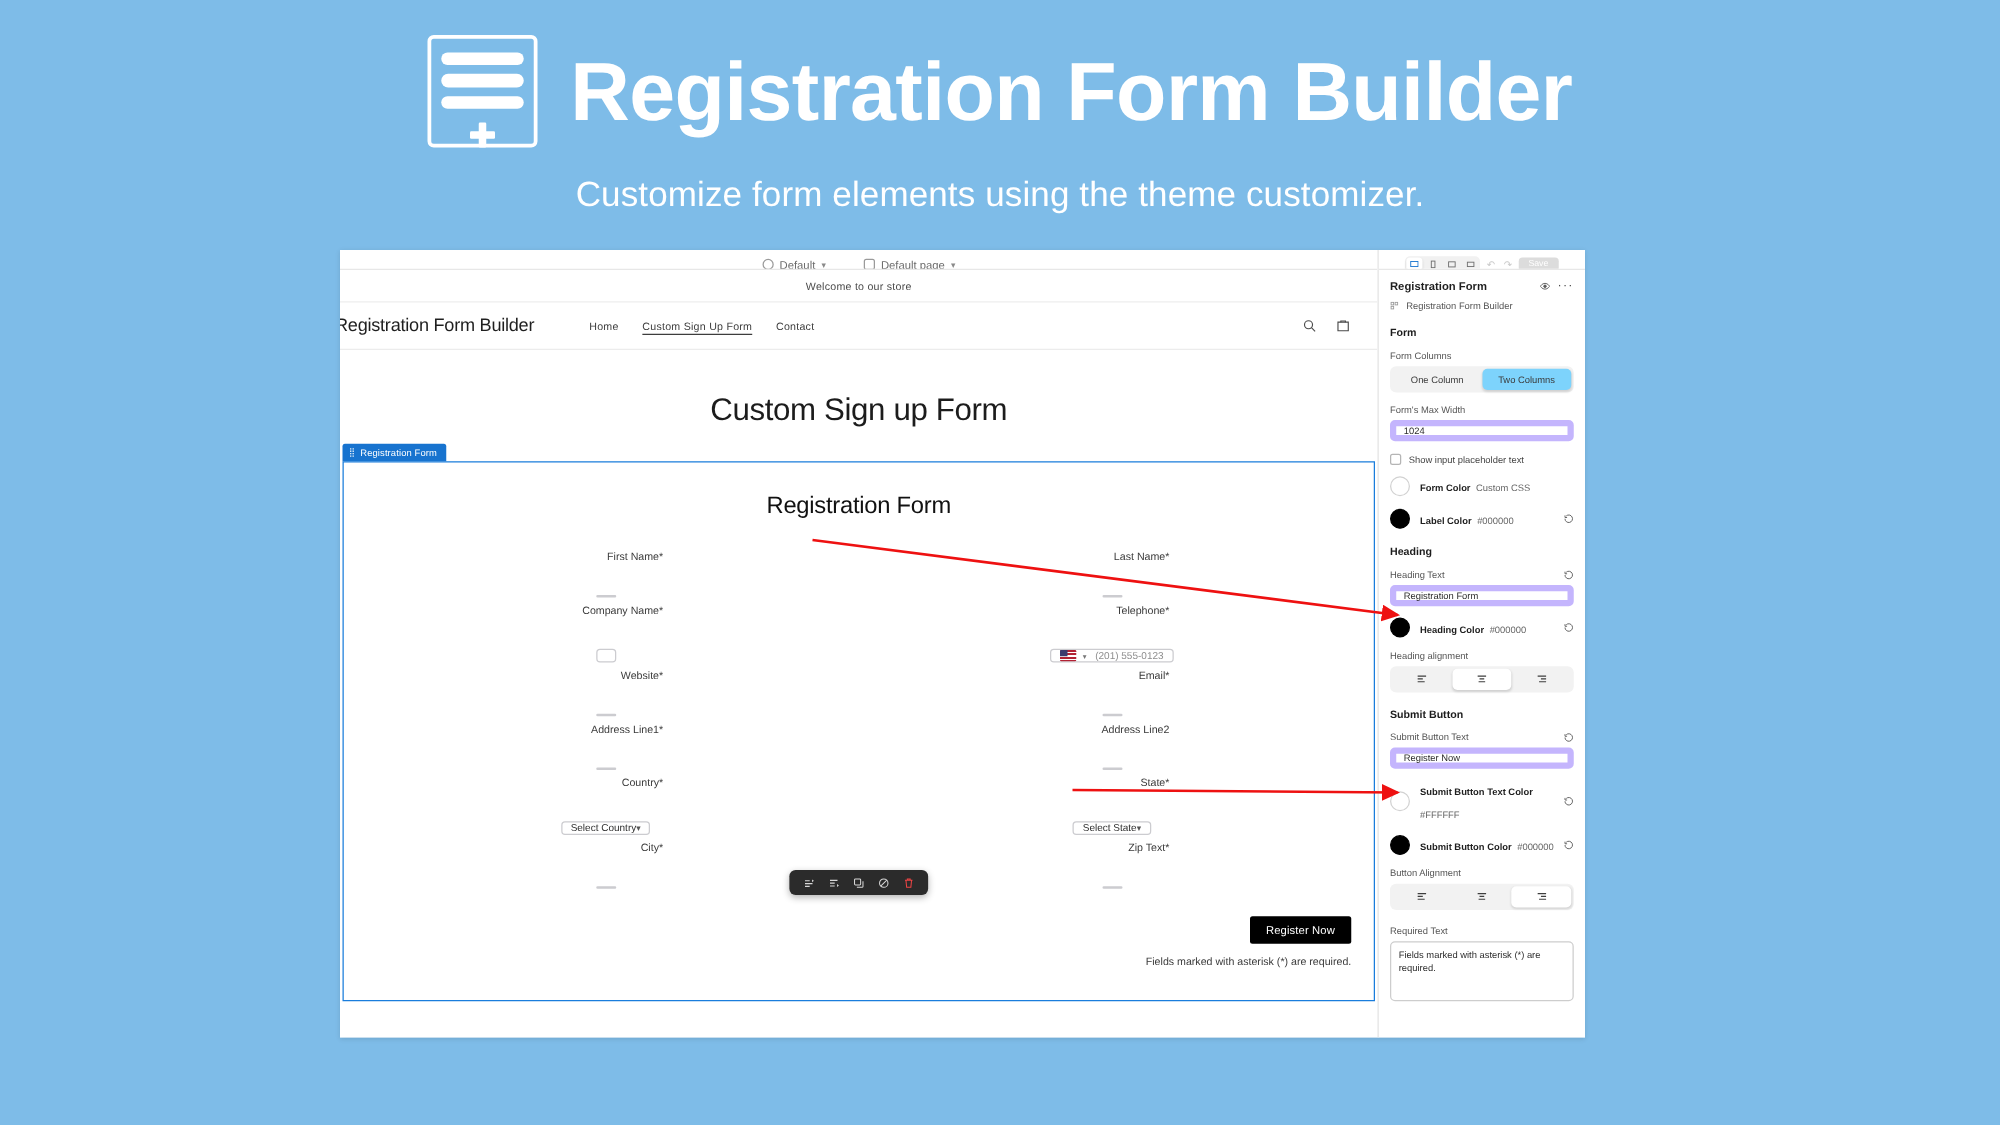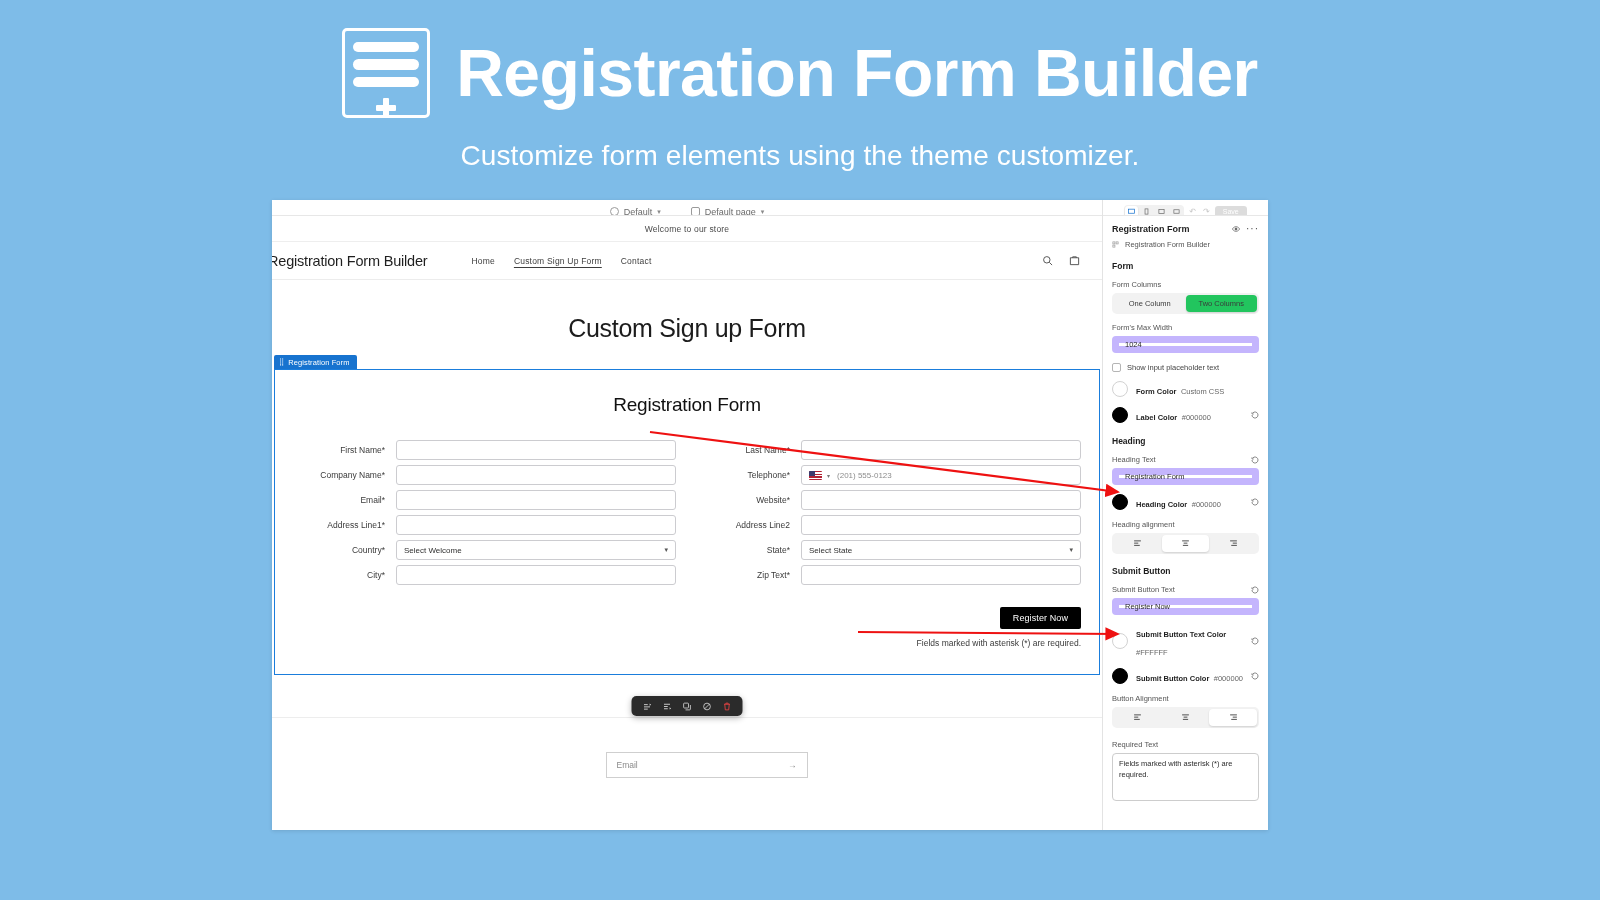--- a/index.html
+++ b/index.html
@@ -77,21 +77,21 @@
   .blockbadge {
     position: absolute; left: 0; top: -14px; height: 14px; background: #1773cf; color: #fff;
     font-size: 7.5px; display: flex; align-items: center; gap: 4px; padding: 0 7px 0 5px;
     border-radius: 2px 2px 0 0; letter-spacing: .1px;
   }
   .badgeglyph { font-size: 7px; opacity: .85; }
   .formblock { border: 1.5px solid #1a7ddc; background: #fff; padding: 24px 0 26px 0; }
   .formheading { text-align: center; font-size: 19px; color: #111; margin-bottom: 24px; letter-spacing:-.2px;}
 
   .grid { display: grid; grid-template-columns: 1fr 1fr; gap: 5px 22px; padding: 0 18px; }
-  .field { display: flex; align-items: center; gap: 11px; }
+  .field { display: flex; align-items: center; gap: 26px; flex-direction: column; }
   .flabel { width: 92px; text-align: right; font-size: 8.5px; color: #3a3a3a; white-space: nowrap; }
   .fctl {
     flex: 1; height: 20px; border: 1px solid #ccccd0; border-radius: 3px; background: #fff;
     font-size: 8px; color: #8d8d8d; display: flex; align-items: center; padding: 0 7px;
   }
   .fctl.sel { justify-content: space-between; color: #2f2f2f; }
   .selcaret { font-size: 7px; color: #555; }
   .telwrap { display: flex; align-items: center; gap: 5px; }
   .flag {
     width: 13px; height: 9px; border-radius: 1px; overflow: hidden; position: relative;
@@ -149,24 +149,24 @@
   .bcicon { color: #9a9a9a; font-size: 7px; }
 
   .sb-section { font-size: 8.5px; font-weight: bold; color: #1c1c1c; margin-top: 12px; }
   .sb-label { font-size: 7.5px; color: #555; margin-top: 9px; display: flex; align-items: center; justify-content: space-between; }
   .resetico { color: #5a5a5a; font-size: 8px; }
 
   .segment { display: flex; background: #f2f2f2; border-radius: 5px; padding: 2px; margin-top: 4px; }
   .segbtn {
     flex: 1; text-align: center; font-size: 7.5px; color: #3a3a3a; padding: 4px 0; border-radius: 4px;
   }
-  .segbtn.on { background: #22c55e; box-shadow: 0 1px 2px rgba(0,0,0,.14); }
+  .segbtn.on { background: #7dd3fc; box-shadow: 0 1px 2px rgba(0,0,0,.14); }
 
   .textinput {
-    margin-top: 4px; height: 17px; border: 7px solid #c4b5fd; border-radius: 4px; background: #fff;
+    margin-top: 4px; height: 17px; border: 5px solid #c4b5fd; border-radius: 4px; background: #fff;
     display: flex; align-items: center; padding: 0 6px; font-size: 7.5px; color: #2c2c2c;
   }
   .textarea {
     margin-top: 4px; height: 48px; border: 1px solid #cdcdcd; border-radius: 4px; background: #fff;
     padding: 5px 6px; font-size: 7.5px; color: #2c2c2c; line-height: 1.45;
   }
   .checkrow { display: flex; align-items: center; gap: 6px; margin-top: 10px; }
   .chk { width: 9px; height: 9px; border: 1px solid #b5b5b5; border-radius: 2px; background: #fff; }
   .chklabel { font-size: 7.5px; color: #444; }
 
@@ -270,41 +270,41 @@
               <span class="fctl">
                 <span class="telwrap">
                   <span class="flag"></span>
                   <span class="telcaret">▾</span>
                 </span>
                 <span style="margin-left:7px">(201) 555-0123</span>
               </span>
             </div>
 
             <div class="field">
+              <span class="flabel">Website*</span>
+              <span class="fctl"></span>
+            </div>
+            <div class="field">
               <span class="flabel">Email*</span>
-              <span class="fctl"></span>
-            </div>
-            <div class="field">
-              <span class="flabel">Website*</span>
               <span class="fctl"></span>
             </div>
 
             <div class="field">
               <span class="flabel">Address Line1*</span>
               <span class="fctl"></span>
             </div>
             <div class="field">
               <span class="flabel">Address Line2</span>
               <span class="fctl"></span>
             </div>
 
             <div class="field">
               <span class="flabel">Country*</span>
               <span class="fctl sel">
-                <span>Select Welcome</span>
+                <span>Select Country</span>
                 <span class="selcaret">▾</span>
               </span>
             </div>
             <div class="field">
               <span class="flabel">State*</span>
               <span class="fctl sel">
                 <span>Select State</span>
                 <span class="selcaret">▾</span>
               </span>
             </div>

